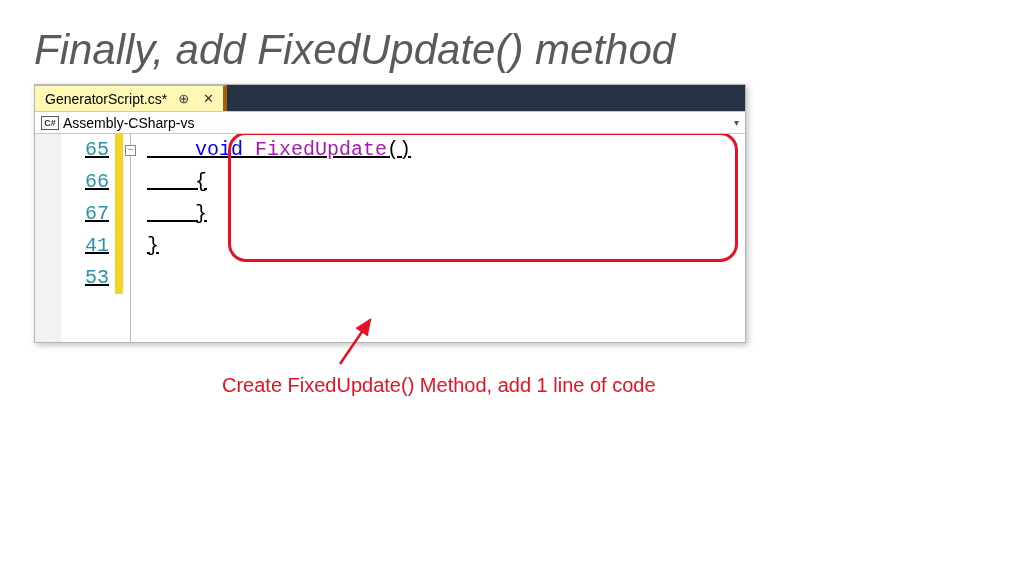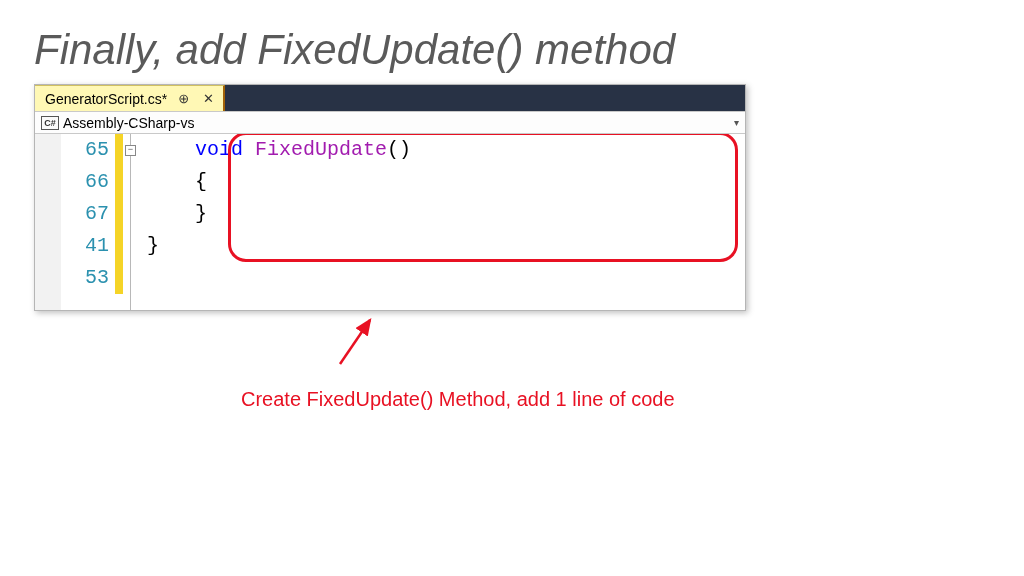--- a/index.html
+++ b/index.html
@@ -27,21 +27,21 @@
     }
     .tab-strip {
       height: 26px;
       background: #283245;
       display: flex;
       align-items: stretch;
     }
     .tab {
       background: #fff8b5;
       border-top: 1px solid #d0c060;
-      border-right: 2px solid #a16207;
+      border-right: 4px solid #a16207;
       display: flex;
       align-items: center;
       padding: 0 6px 0 10px;
       font-size: 14px;
       gap: 8px;
     }
     .tab-label { color: #000; }
     .pin, .close {
       font-size: 13px;
       color: #333;
@@ -75,22 +75,23 @@
       margin-left: auto;
       color: #555;
       font-size: 10px;
     }
     .editor {
       display: flex;
       font-family: Consolas, "Courier New", monospace;
       font-size: 20px;
       line-height: 32px;
       position: relative;
-      height: 176px;
+      height: 208px;
       overflow: hidden;
+      text-decoration: underline;
     }
     .gutter-a {
       width: 26px;
       background: #f2f2f2;
     }
     .line-numbers {
       width: 54px;
       background: #fff;
       text-align: right;
       padding-right: 6px;
@@ -199,13 +200,13 @@
 
 <svg class="arrow-svg" style="left:330px; top:312px; width:60px; height:60px;">
   <defs>
     <marker id="ah" markerWidth="8" markerHeight="8" refX="6" refY="3" orient="auto">
       <path d="M0,0 L7,3 L0,6 Z" fill="#e81123"></path>
     </marker>
   </defs>
   <line x1="10" y1="52" x2="40" y2="8" stroke="#e81123" stroke-width="2.5" marker-end="url(#ah)"></line>
 </svg>
 
-<div class="annotation" style="left:222px; top:388px;margin-left:19px;">Create FixedUpdate() Method, add 1 line of code</div>
+<div class="annotation" style="left:222px; top:374px;">Create FixedUpdate() Method, add 1 line of code</div>
 
 </body></html>

